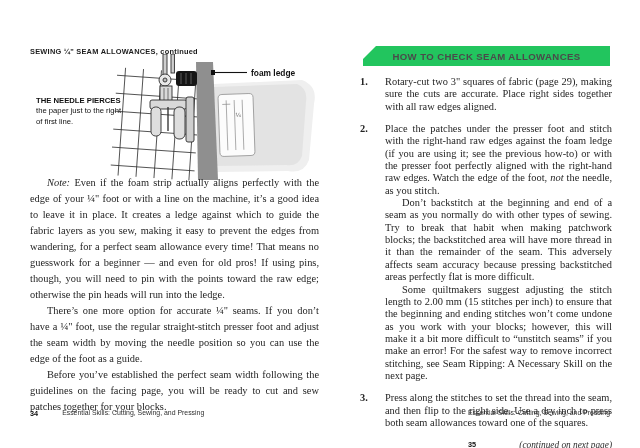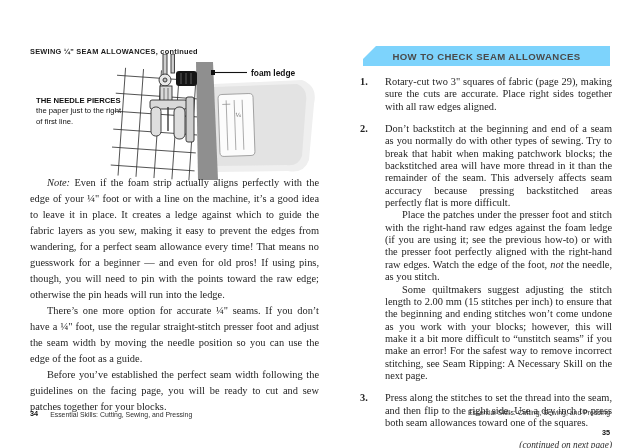--- a/index.html
+++ b/index.html
@@ -13,37 +13,37 @@
   .diagram{position:absolute;left:0;top:54px;width:345px;height:134px;}
   .diagram svg{position:absolute;left:110px;top:0;}
   .callout{position:absolute;left:36px;top:42px;width:90px;
            font-family:"Liberation Sans",sans-serif;font-size:7.7px;line-height:10.4px;color:#111;}
   .callout b{font-weight:bold;margin-top:47px;}
   .lp-body{position:absolute;left:30px;top:175px;width:289px;
            font-size:10.4px;line-height:16px;text-align:justify;}
   .lp-body p{margin:0;text-indent:17px;}
 
   
-  .banner{position:absolute;left:363px;top:46px;width:247px;height:20px;background:#7dd3fc;
+  .banner{position:absolute;left:363px;top:46px;width:247px;height:20px;background:#22c55e;
           clip-path:polygon(13px 0,100% 0,100% 100%,0 100%,0 13px);
           display:flex;align-items:center;justify-content:center;
           font-family:"Liberation Sans",sans-serif;font-weight:bold;font-size:9.6px;
           letter-spacing:.4px;color:#4a4a4a;}
   .rp-body{position:absolute;left:360px;top:76px;width:252px;
            font-size:10.4px;line-height:12.35px;}
   .step{display:flex;margin-bottom:10px;}
   .step-num{width:25px;flex:none;font-weight:bold;}
   .step-text{flex:1;text-align:justify;}
   .step-text p{margin:0;}
   .step-text p + p{text-indent:17px;}
   .continued{text-align:right;font-style:italic;font-size:9.3px;margin-top:3px;color:#2c2c2c;}
 
   
   .footer{position:absolute;top:409px;font-family:"Liberation Sans",sans-serif;
-          font-size:6.9px;color:#2e2e2e;display:flex;align-items:flex-end;gap:12px;}
+          font-size:6.9px;color:#2e2e2e;display:flex;align-items:flex-start;gap:24px;}
   .footer-left{left:30px;}
   .footer-right{right:30px;flex-direction:column;}
   .page-num{font-weight:bold;font-size:7.3px;color:#111;}
 </style>
 </head>
 <body>
 
 <div class="spread">
 
   <div class="lp-header">SEWING ¼" SEAM ALLOWANCES, continued</div>
@@ -129,22 +129,22 @@
     <div class="step">
       <div class="step-num">1.</div>
       <div class="step-text">
         <p>Rotary-cut two 3" squares of fabric (page 29), making sure the cuts are accurate. Place right sides together with all raw edges aligned.</p>
       </div>
     </div>
 
     <div class="step">
       <div class="step-num">2.</div>
       <div class="step-text">
+        <p>Place the patches under the presser foot and stitch with the right-hand raw edges against the foam ledge (if you are using it; see the previous how-to) or with the presser foot perfectly aligned with the right-hand raw edges. Watch the edge of the foot, <i>not</i> the needle, as you stitch.</p>
         <p>Don’t backstitch at the beginning and end of a seam as you normally do with other types of sewing. Try to break that habit when making patchwork blocks; the backstitched area will have more thread in it than the remainder of the seam. This adversely affects seam accuracy because pressing backstitched areas perfectly flat is more difficult.</p>
-        <p>Place the patches under the presser foot and stitch with the right-hand raw edges against the foam ledge (if you are using it; see the previous how-to) or with the presser foot perfectly aligned with the right-hand raw edges. Watch the edge of the foot, <i>not</i> the needle, as you stitch.</p>
         <p>Some quiltmakers suggest adjusting the stitch length to 2.00 mm (15 stitches per inch) to ensure that the beginning and ending stitches won’t come undone as you work with your blocks; however, this will make it a bit more difficult to “unstitch seams” if you make an error! For the safest way to remove incorrect stitching, see Seam Ripping: A Necessary Skill on the next page.</p>
       </div>
     </div>
 
     <div class="step">
       <div class="step-num">3.</div>
       <div class="step-text">
         <p>Press along the stitches to set the thread into the seam, and then flip to the right side. Use a dry inch to press both seam allowances toward one of the squares.</p>
       </div>
     </div>

